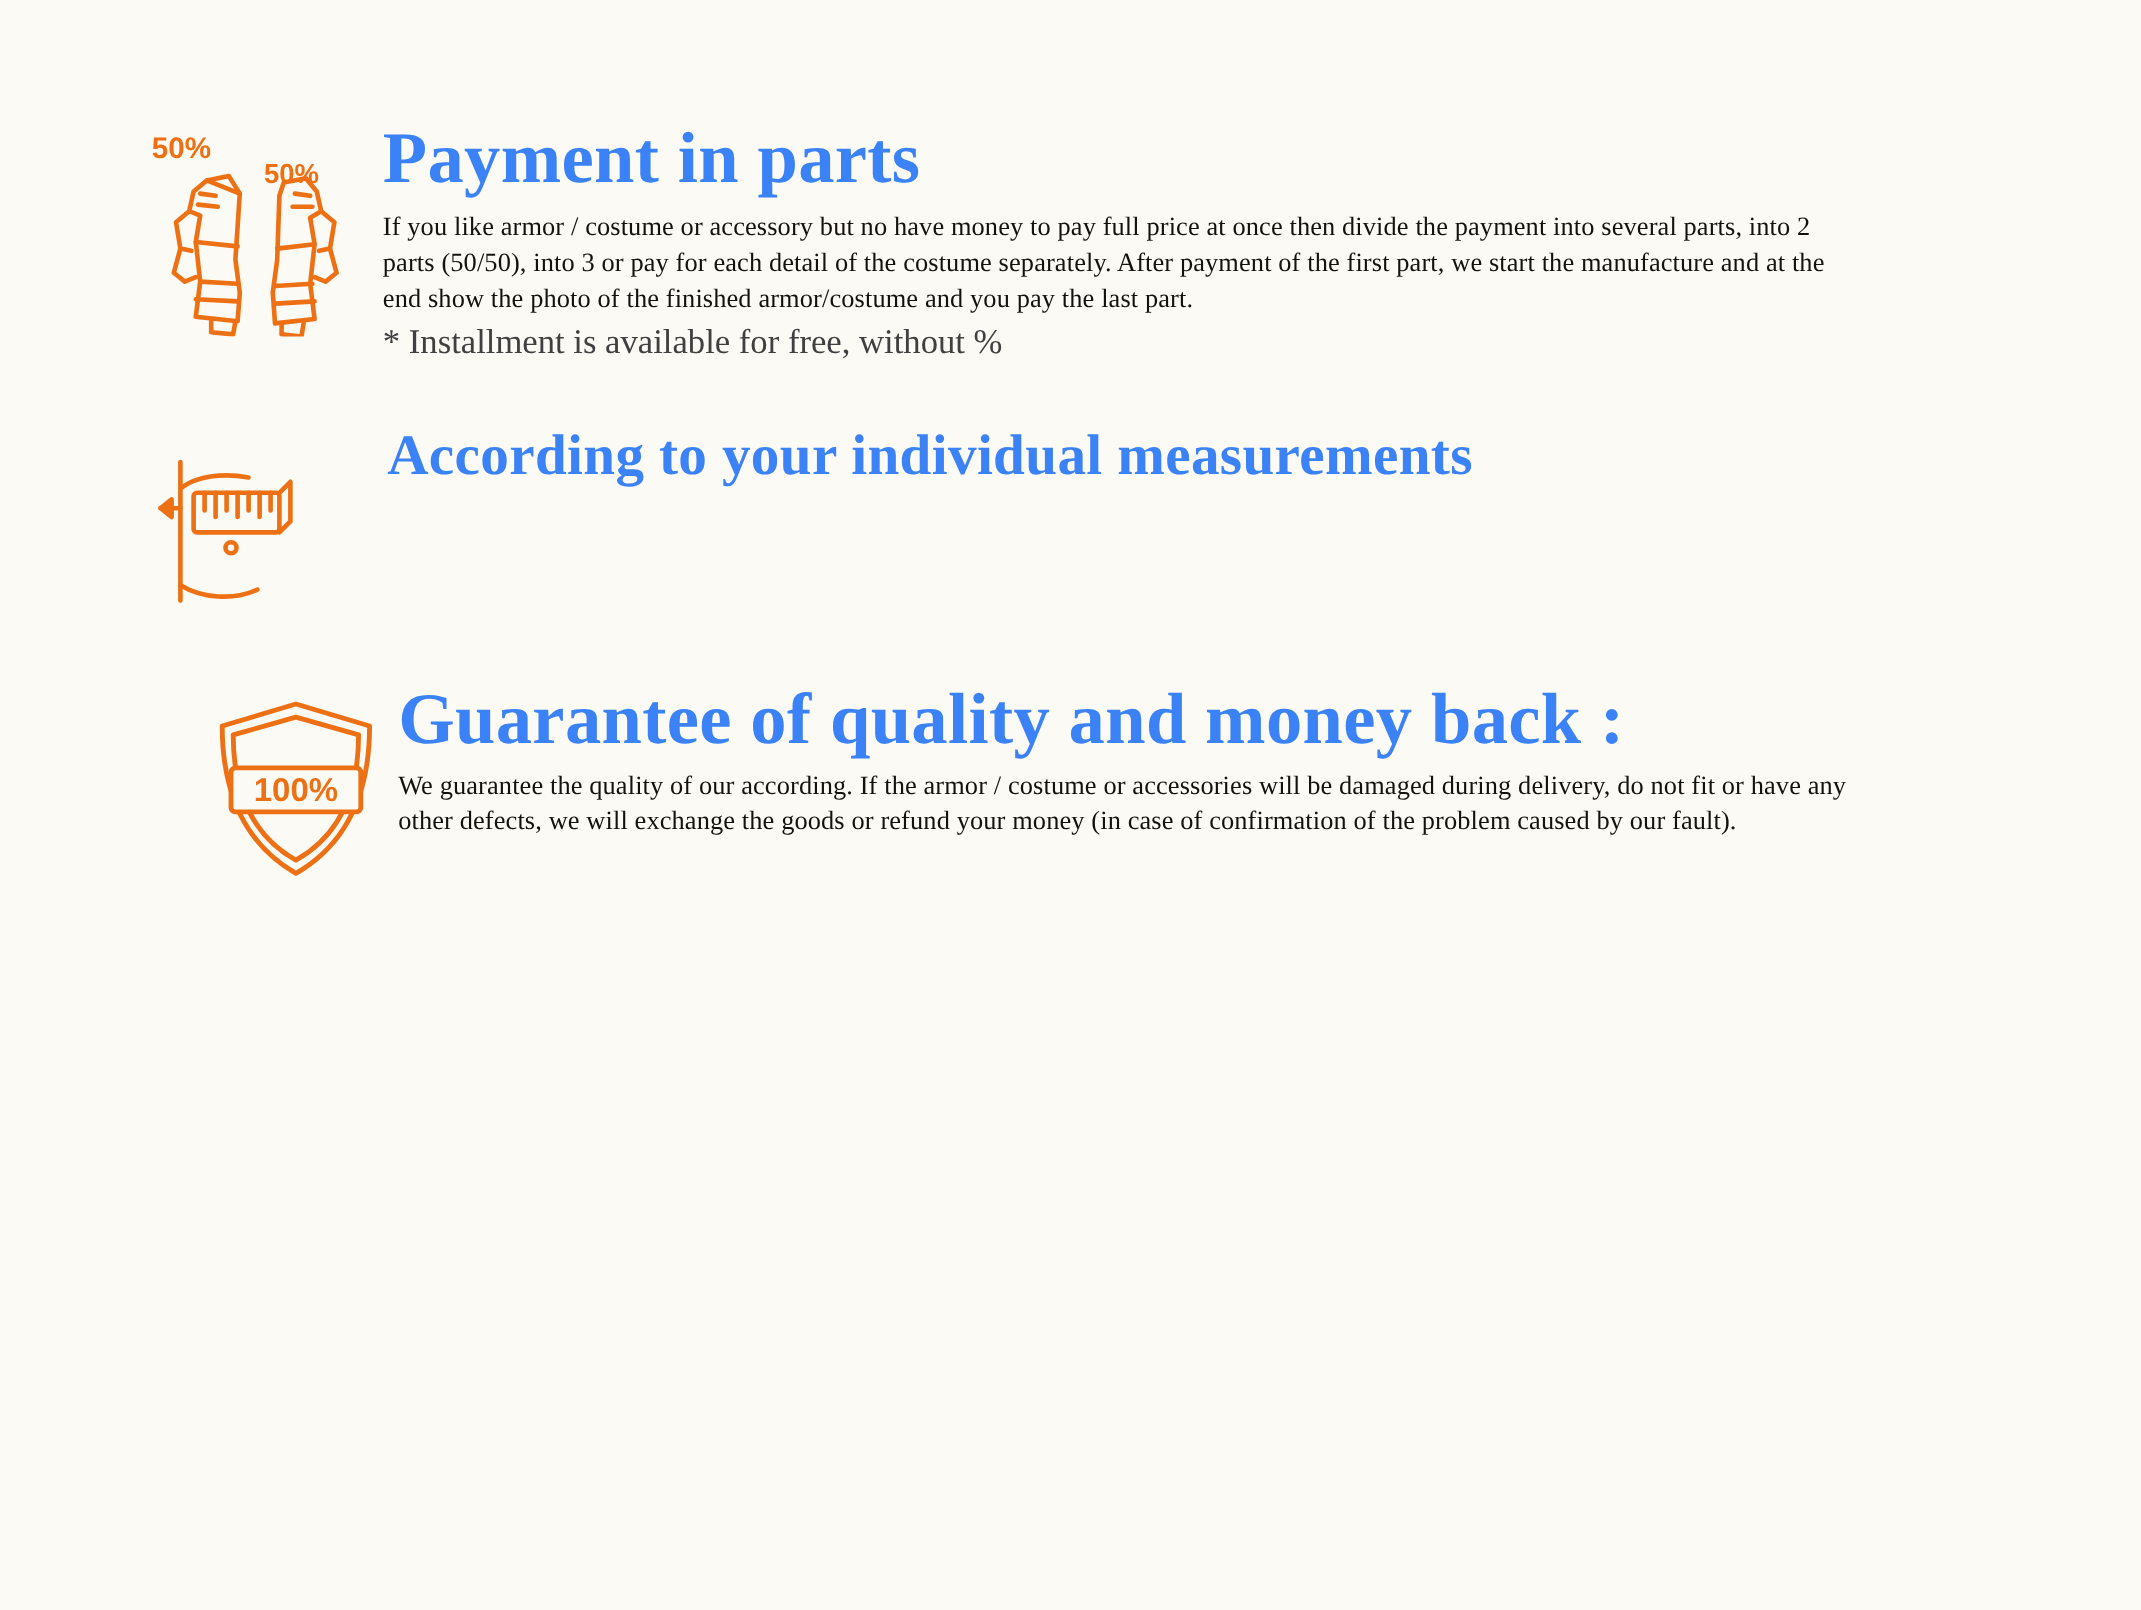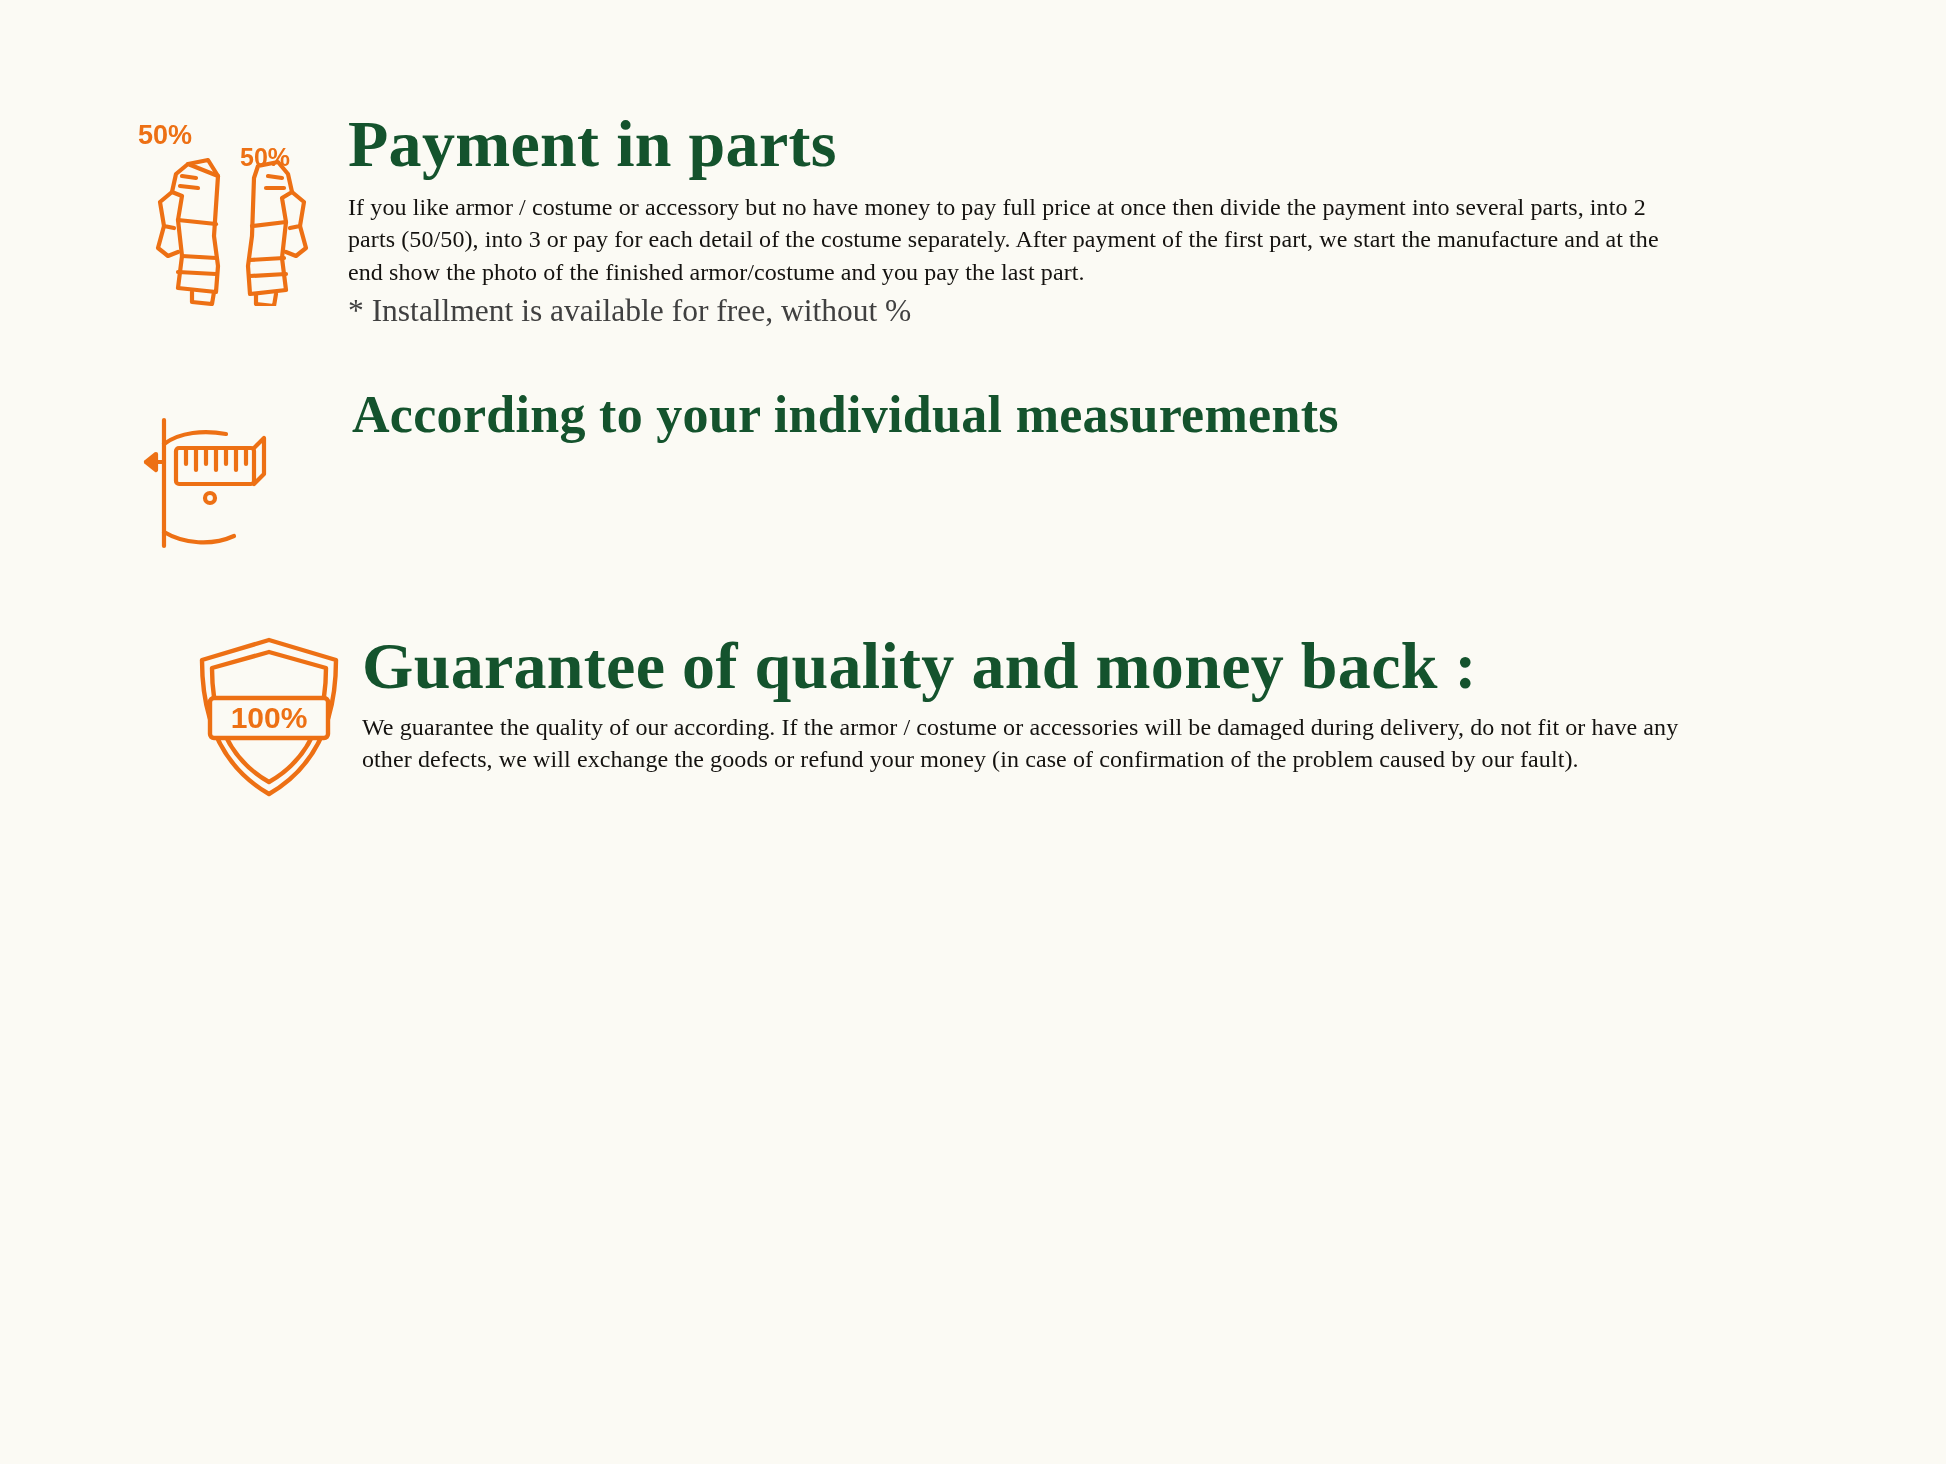--- a/index.html
+++ b/index.html
@@ -49,21 +49,21 @@
     flex: 1 1 auto;
     padding-left: 8px;
   }
   h2 {
     margin: 0 0 14px 0;
     font-family: "Liberation Serif", serif;
     font-weight: 700;
     font-size: 66px;
     line-height: 1.02;
     letter-spacing: 0.3px;
-    color: #14532d;
+    color: #3b82f6;
   }
   h2.tight {
     margin-bottom: 10px;
   }
   p.body {
     margin: 0;
     font-size: 24px;
     line-height: 1.34;
     letter-spacing: 0.1px;
     color: #14120f;
@@ -78,21 +78,20 @@
   .s2 h2 {
     font-size: 52px;
     margin-bottom: 18px;
   }
   .s2 p.body {
     max-width: 1290px;
   }
   .s3 h2 {
     font-size: 66px;
     margin-bottom: 12px;
-    margin-top: 12px;
   }
   .s3 p.body {
     max-width: 1320px;
   }
   .sec1 { margin-top: 0; }
   .sec2 { margin-top: 78px; }
   .sec3 { margin-top: 100px; }
   svg { display: block; }
 </style>
 </head>

